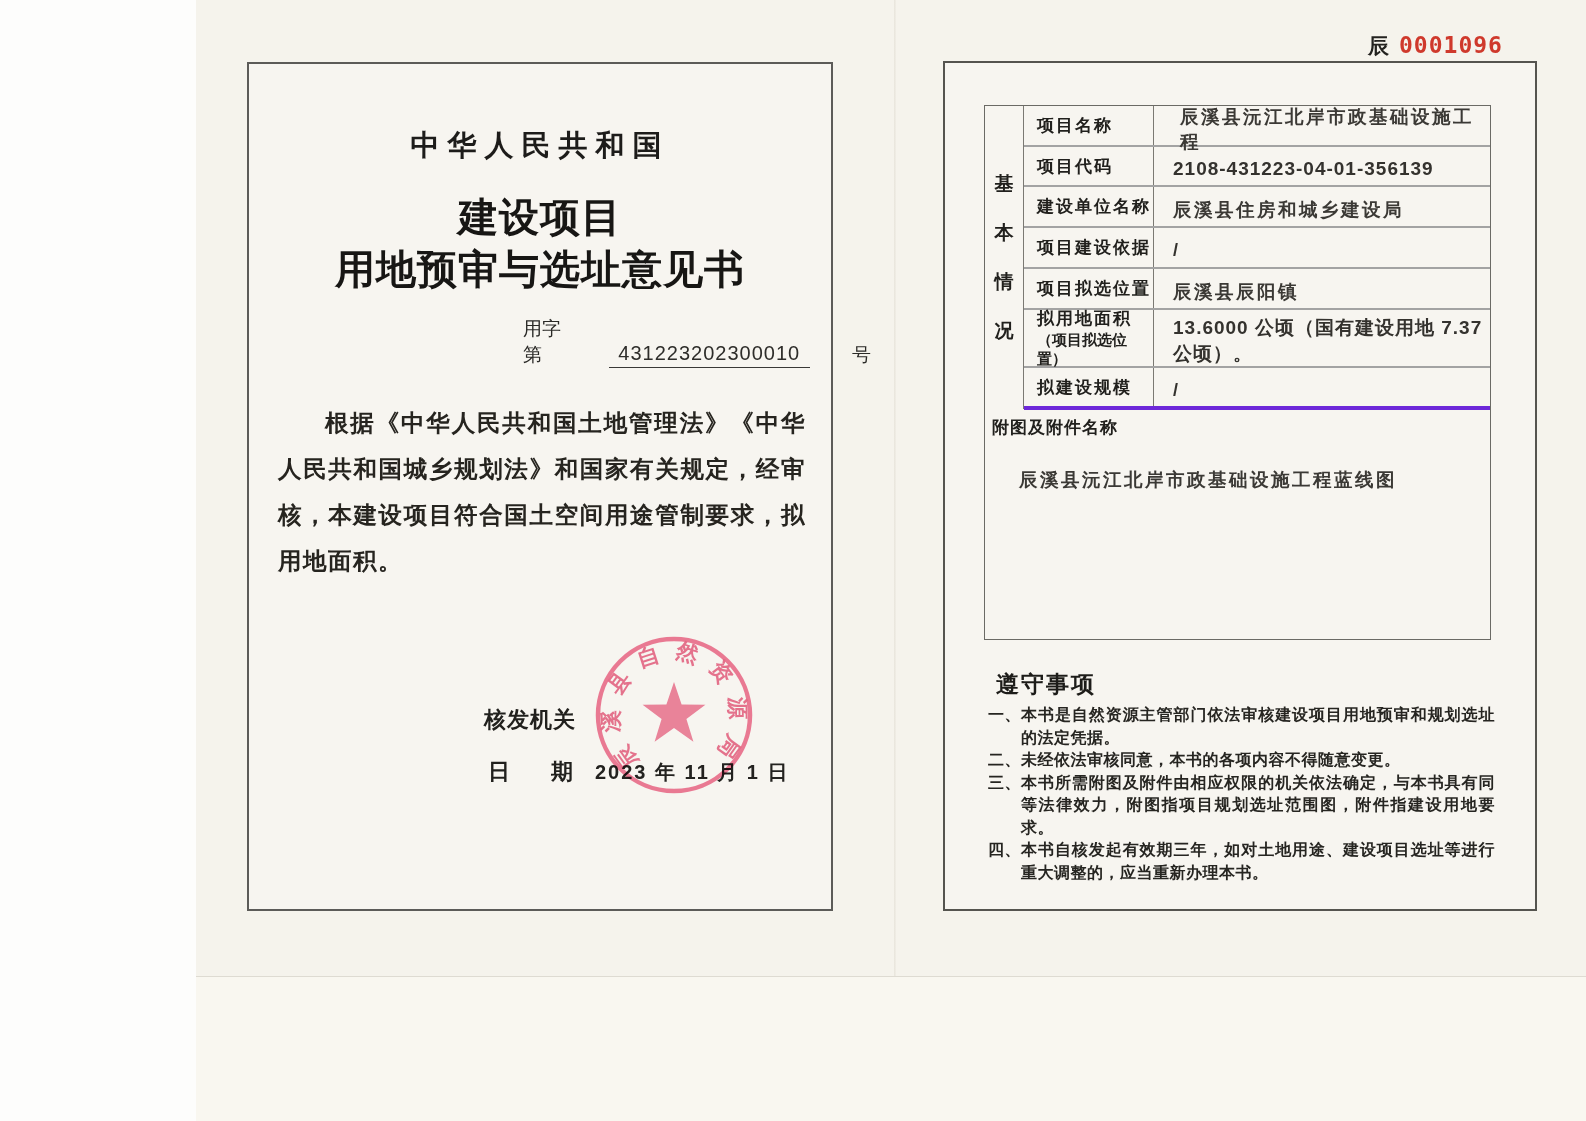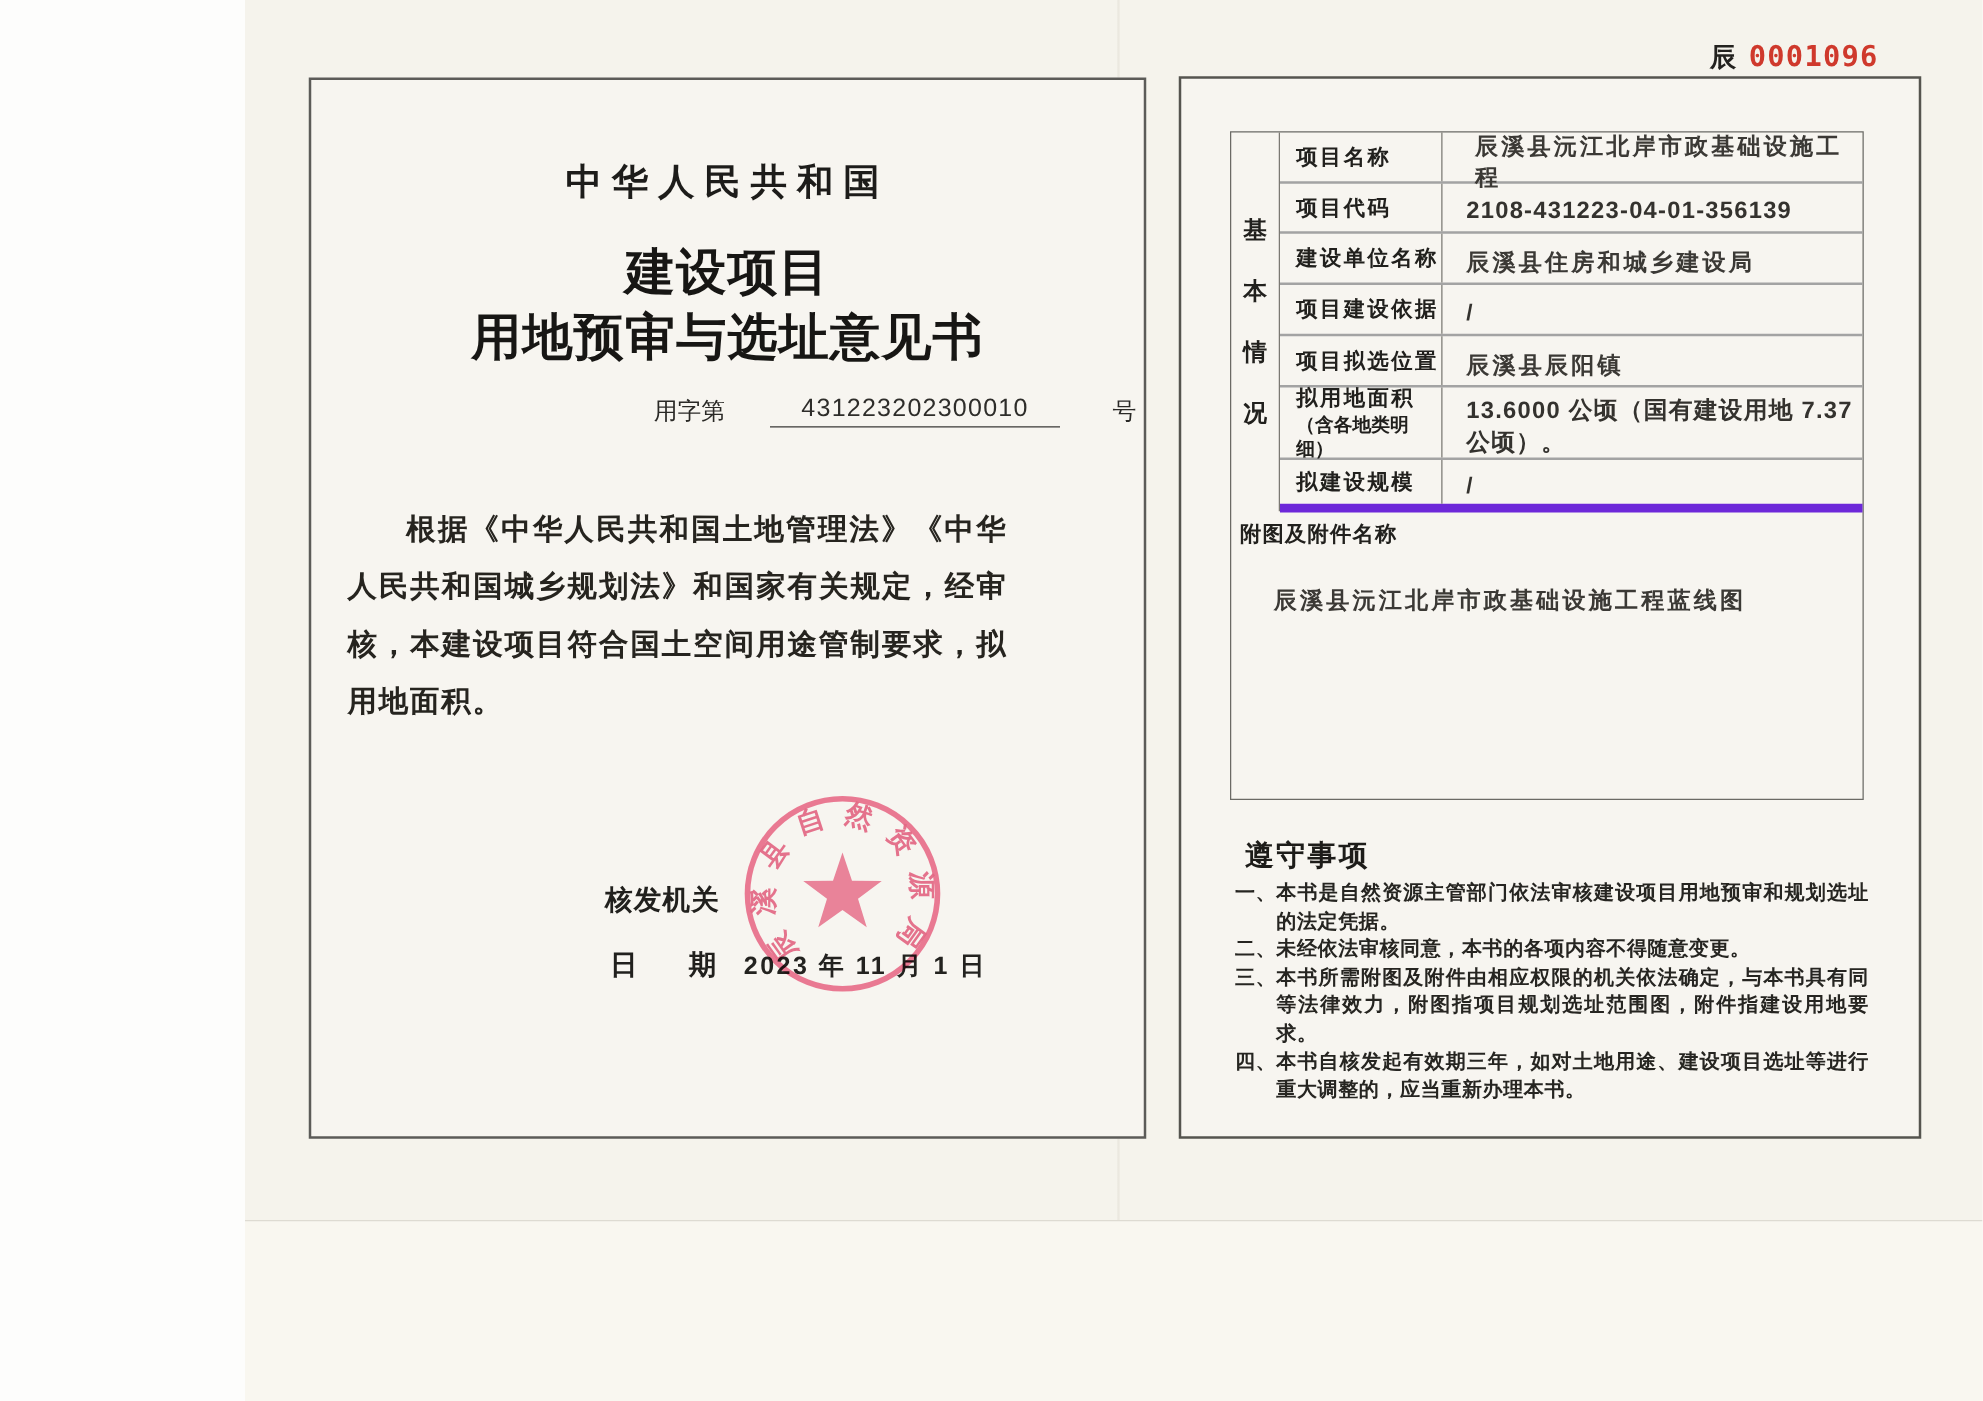--- a/index.html
+++ b/index.html
@@ -10,21 +10,21 @@
     -webkit-font-smoothing:antialiased;
   }
   
   .left-white-strip{position:absolute;left:0;top:0;width:196px;height:1121px;background:#fdfdfc;border-right:1px solid #f0ede6;}
   .scan-paper{position:absolute;left:196px;top:0;width:1390px;height:976px;background:#f5f3ec;}
   .scan-bottom{position:absolute;left:196px;top:976px;width:1390px;height:145px;background:#f9f7f0;border-top:1px solid #dedbd2;}
   .fold-line{position:absolute;left:894px;top:0;width:2px;height:976px;background:linear-gradient(to right,#e7e4db,#f1eee6);}
 
   
   .page-left{
-    position:absolute;left:247px;top:62px;width:670px;height:849px;
+    position:absolute;left:247px;top:62px;width:586px;height:849px;
     background:#f7f5f0;border:2px solid #5c5b58;box-sizing:border-box;
   }
   .country{
     position:absolute;left:0;top:62px;width:100%;text-align:center;
     font-family:"Liberation Serif",serif;font-size:29px;font-weight:700;
     letter-spacing:8px;color:#1d1c1a;
   }
   .big-title{
     position:absolute;left:0;width:100%;text-align:center;
     font-size:40px;font-weight:700;color:#171614;letter-spacing:1px;
@@ -81,21 +81,21 @@
     display:flex;flex-direction:column;color:#21201d;
   }
   .upper{display:flex;height:303px;flex:none;}
   .vcol{
     width:38px;flex:none;border-right:1px solid #7b7973;
     display:flex;flex-direction:column;align-items:center;justify-content:center;gap:23px;
     font-size:19px;font-weight:700;
   }
   .rows{flex:1;display:flex;flex-direction:column;}
   .trow{display:flex;border-bottom:2px solid #a3a3a3;box-sizing:border-box;flex:none;}
-  .trow.last{border-bottom:7px solid #6d28d9;}
+  .trow.last{border-bottom:4px solid #6d28d9;}
   .h41{height:41px;} .h40{height:40px;} .h58{height:58px;} .h42{height:42px;}
   .tlabel{
     width:130px;flex:none;border-right:1px solid #7b7973;box-sizing:border-box;
     display:flex;flex-direction:column;justify-content:center;
     padding-left:13px;font-size:17px;font-weight:700;letter-spacing:2px;
   }
   .tlabel .sub{font-size:15px;letter-spacing:0;margin-top:1px;}
   .tvalue{
     flex:1;display:flex;align-items:center;padding-left:19px;padding-top:6px;
     box-sizing:border-box;color:#3b3935;
@@ -196,21 +196,21 @@
           <div class="tlabel">项目建设依据</div>
           <div class="tvalue v-slash">/</div>
         </div>
         <div class="trow h41">
           <div class="tlabel">项目拟选位置</div>
           <div class="tvalue v-serif">辰溪县辰阳镇</div>
         </div>
         <div class="trow h58">
           <div class="tlabel">
             <span>拟用地面积</span>
-            <span class="sub">（含各地类明细）</span>
+            <span class="sub">（项目拟选位置）</span>
           </div>
           <div class="tvalue v-sans">13.6000 公顷（国有建设用地 7.37 公顷）。</div>
         </div>
         <div class="trow h42 last">
           <div class="tlabel">拟建设规模</div>
           <div class="tvalue v-slash">/</div>
         </div>
       </div>
     </div>
     <div class="attach">

